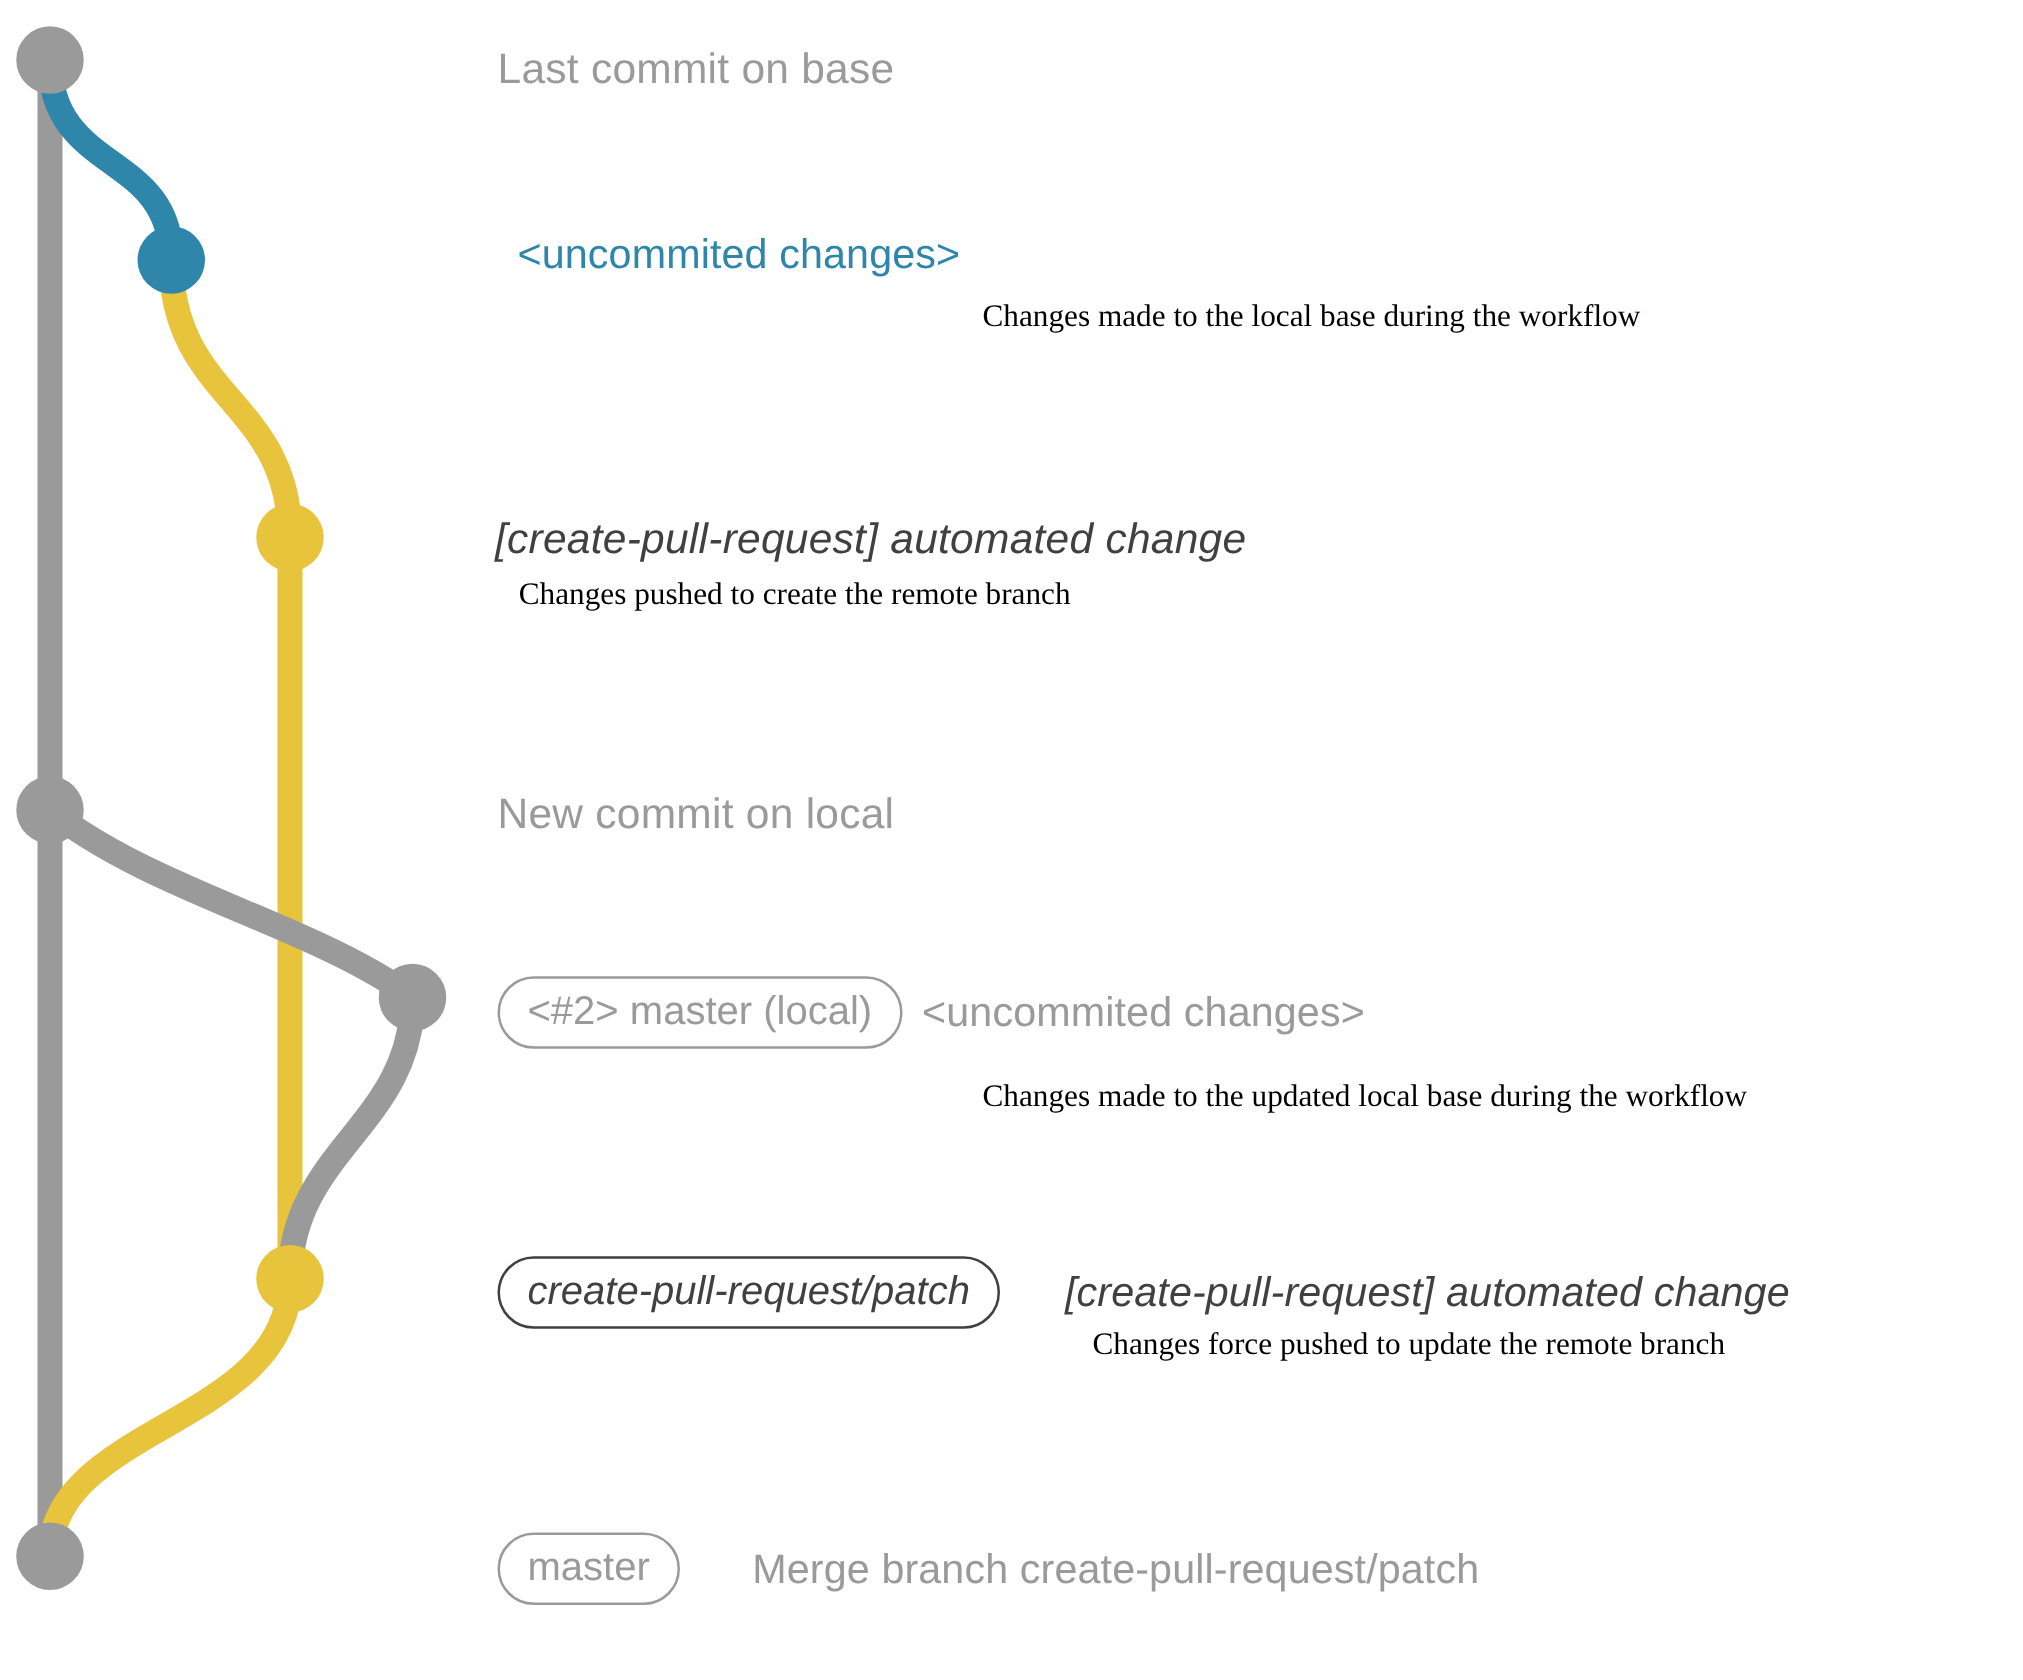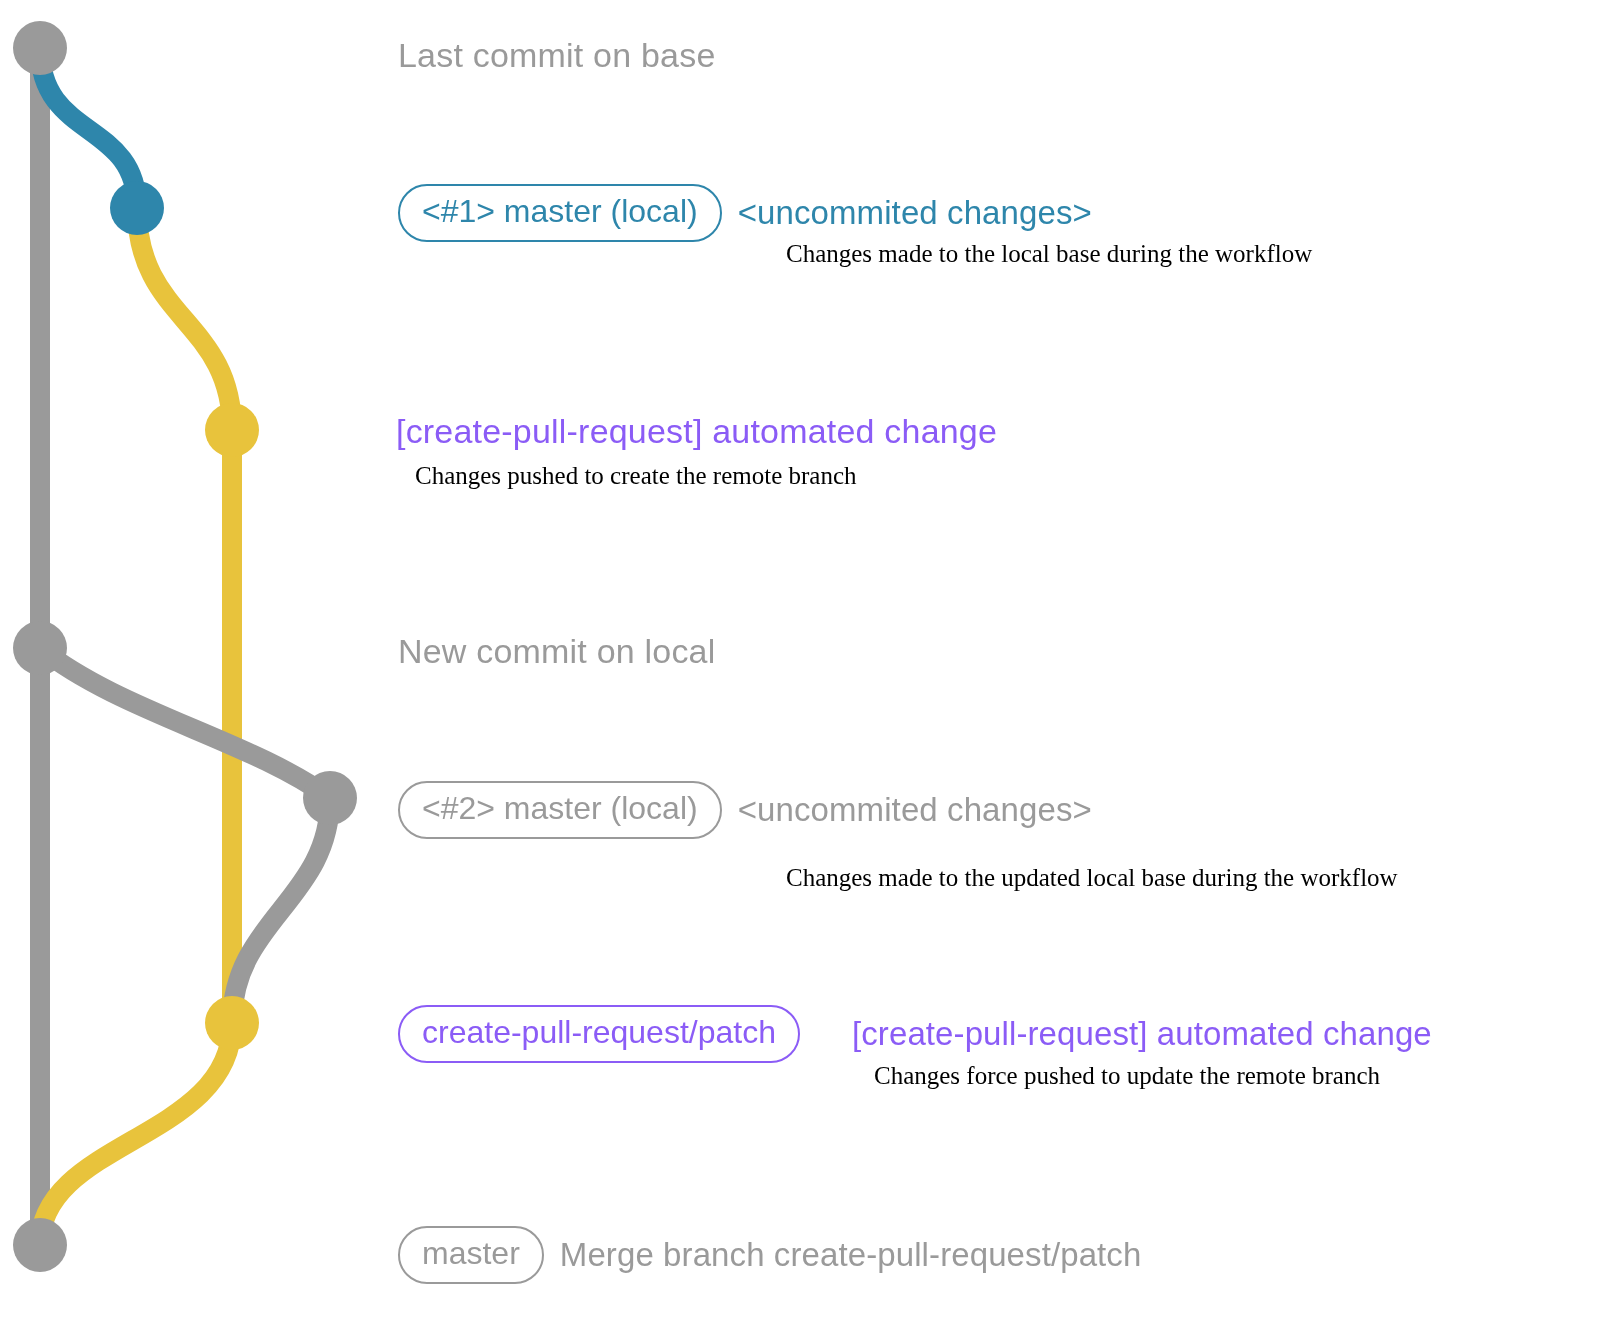--- a/index.html
+++ b/index.html
@@ -69,21 +69,21 @@
 
   .sub-note {
     position: absolute;
     font-family: "Liberation Serif", serif;
     font-size: 25px;
     color: #000000;
     white-space: nowrap;
   }
 
   .c-blue   { color: #2e86ab; }
-  .c-yellow { color: #8b5cf6; }
+  .c-yellow { color: #404040; font-style: italic; }
   .c-gray   { color: #9a9a9a; }
 </style>
 </head>
 <body>
 
 <div id="canvas">
 
   <svg id="graph-svg" viewBox="0 0 1618 1344" xmlns="http://www.w3.org/2000/svg">
 
     <path d="M 40 48 L 40 1245" stroke="#9a9a9a" stroke-width="20" fill="none" stroke-linecap="butt"></path>
@@ -109,21 +109,20 @@
     <circle cx="40" cy="1245" r="27" fill="#9a9a9a"></circle>
   </svg>
 
   <div class="labels-layer">
 
     <div class="row" style="left:398px; top:36px;">
       <span class="plain-title c-gray">Last commit on base</span>
     </div>
 
     <div class="row" style="left:398px; top:184px;">
-      <span class="badge c-blue">&lt;#1&gt; master (local)</span>
       <span class="commit-msg c-blue">&lt;uncommited changes&gt;</span>
     </div>
     <div class="sub-note" style="left:786px; top:240px;">Changes made to the local base during the workflow</div>
 
     <div class="row" style="left:396px; top:412px;">
       <span class="plain-title c-yellow">[create-pull-request] automated change</span>
     </div>
     <div class="sub-note" style="left:415px; top:462px;">Changes pushed to create the remote branch</div>
 
     <div class="row" style="left:398px; top:632px;">
@@ -135,19 +134,19 @@
       <span class="commit-msg c-gray">&lt;uncommited changes&gt;</span>
     </div>
     <div class="sub-note" style="left:786px; top:836px;margin-top:28px;">Changes made to the updated local base during the workflow</div>
 
     <div class="row" style="left:398px; top:1005px;gap:36px;">
       <span class="badge c-yellow">create-pull-request/patch</span>
       <span class="commit-msg c-yellow">[create-pull-request] automated change</span>
     </div>
     <div class="sub-note" style="left:874px; top:1062px;">Changes force pushed to update the remote branch</div>
 
-    <div class="row" style="left:398px; top:1226px;">
+    <div class="row" style="left:398px; top:1226px;gap:42px;">
       <span class="badge c-gray">master</span>
       <span class="commit-msg c-gray">Merge branch create-pull-request/patch</span>
     </div>
 
   </div>
 </div>
 
 </body></html>

